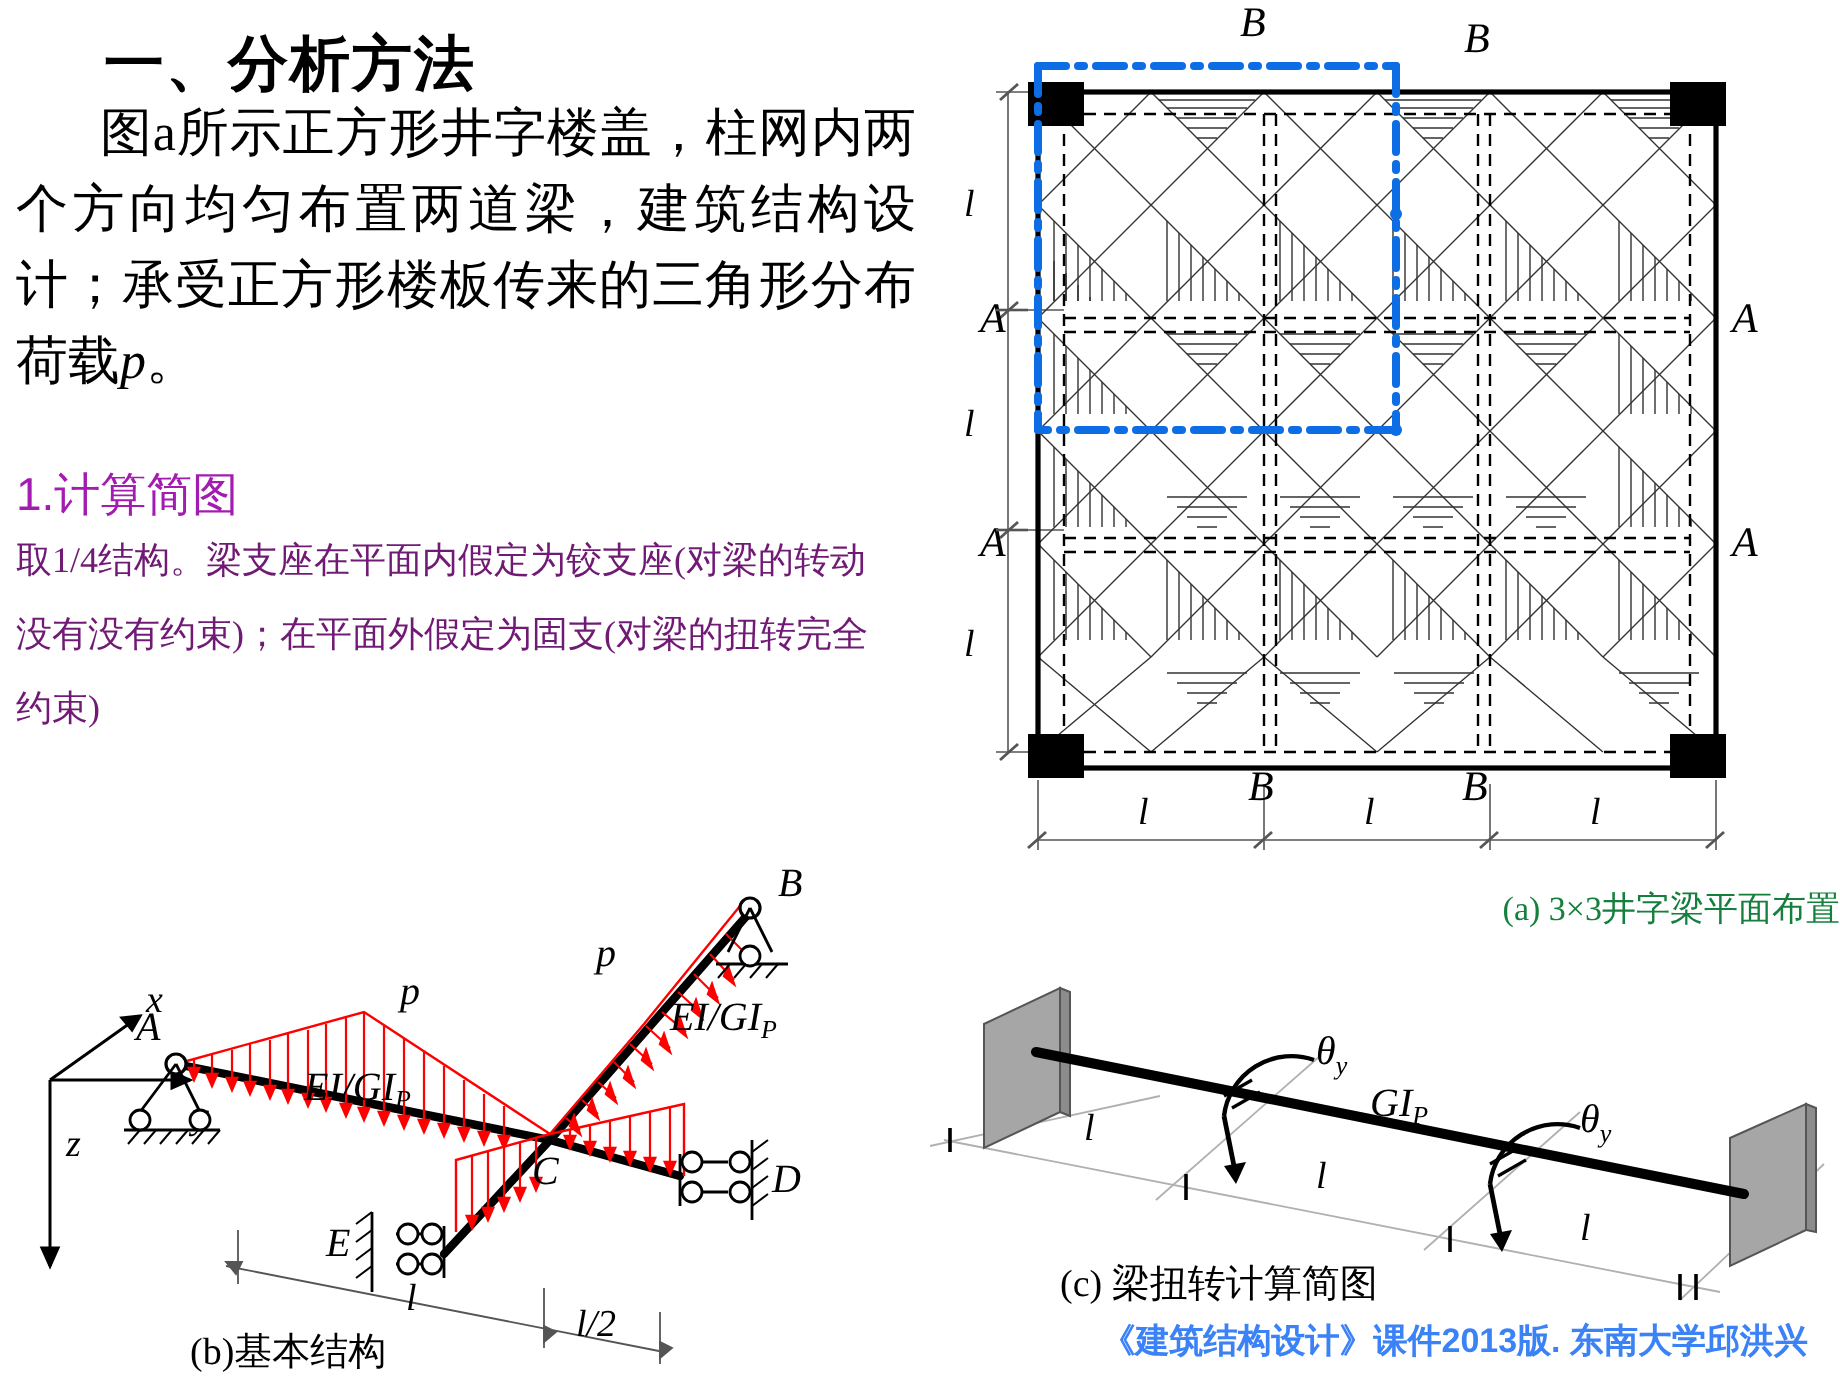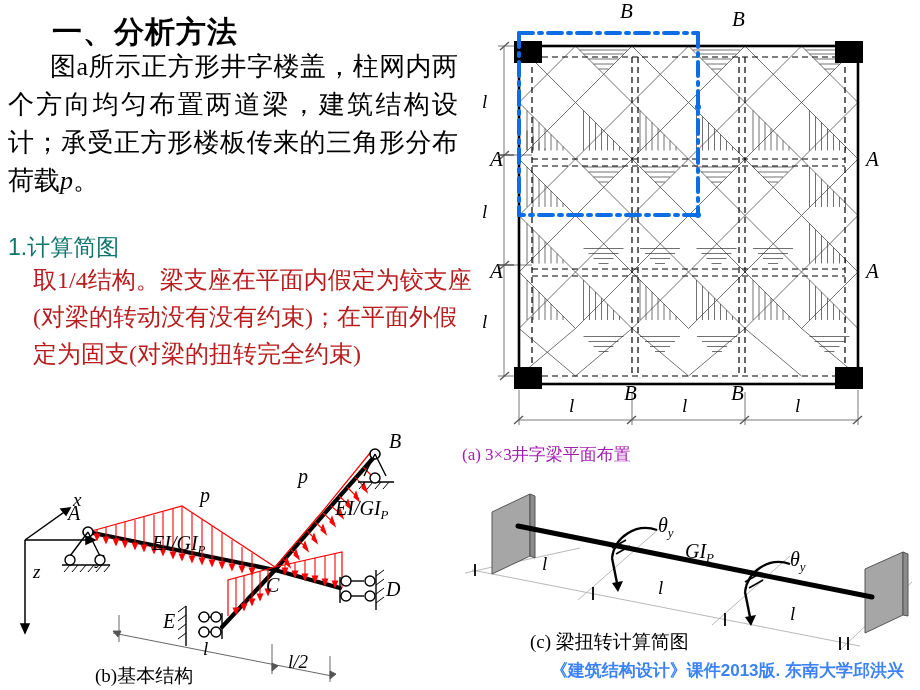--- a/index.html
+++ b/index.html
@@ -26,35 +26,34 @@
     position:absolute;left:8px;top:48px;width:450px;
     font-family:"Liberation Serif", serif;
     font-size:26px;line-height:38px;color:#000;
     text-indent:42px;
     text-align:justify;
   }
   .para .ital{font-style:italic;font-family:"Liberation Serif",serif;}
   .sub-heading{
     position:absolute;left:8px;top:232px;
     font-family:"Liberation Sans", sans-serif;
-    font-size:23px;color:#0f766e;white-space:nowrap;
+    font-size:23px;color:#a21caf;white-space:nowrap;
   }
   .para2{
     position:absolute;left:8px;top:262px;width:440px;
     font-family:"Liberation Serif", serif;
-    font-size:24px;line-height:37px;color:#b91c1c;
+    font-size:18px;line-height:37px;color:#701a75;
     text-align:left;
-    margin-left:25px;
   }
 
   
   .fig-a{position:absolute;left:462px;top:0px;width:458px;height:470px;}
   .fig-cap{
     font-family:"Liberation Serif", serif;
-    font-size:17px;color:#a21caf;text-align:left;white-space:nowrap;
+    font-size:17px;color:#15803d;text-align:right;white-space:nowrap;
   }
 
   
   .fig-b{position:absolute;left:0px;top:420px;width:462px;height:270px;}
 
   
   .fig-c{position:absolute;left:460px;top:470px;width:458px;height:190px;}
 
   
   .footer{

